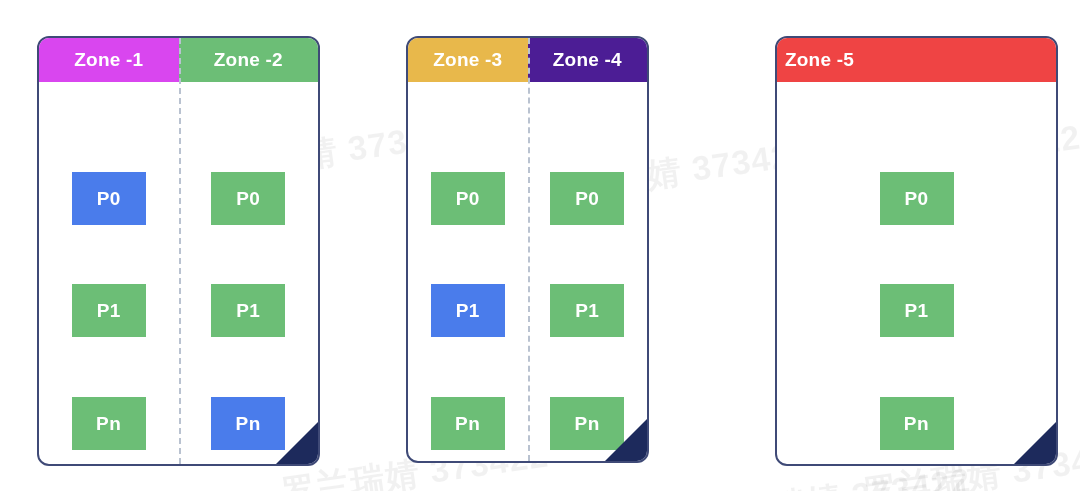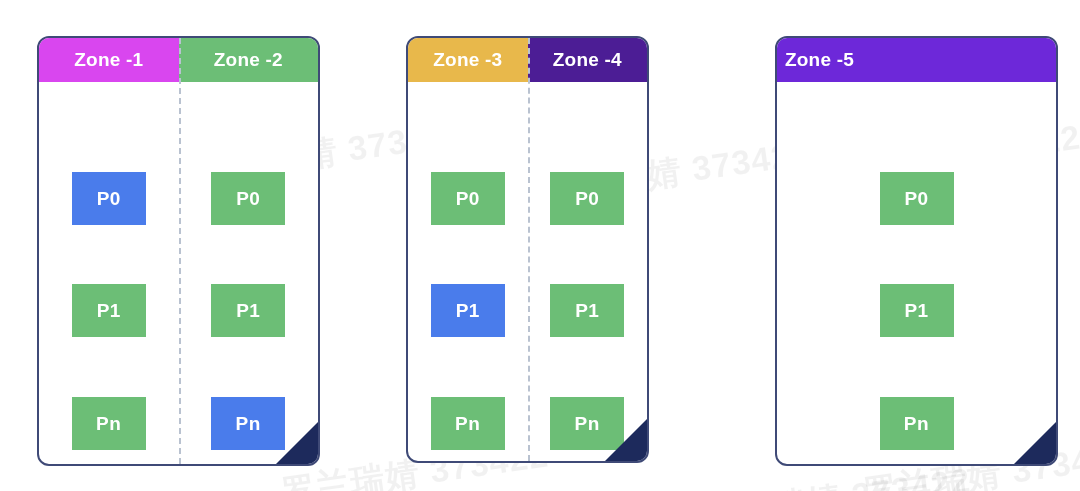--- a/index.html
+++ b/index.html
@@ -192,21 +192,21 @@
     </div>
 
     <div class="fold">
       <div class="fold-tri"></div>
     </div>
   </div>
 
   <div class="card" style="left:775px; top:36px; width:283px; height:430px;">
 
     <div class="card-header">
-      <div class="zone-title left-align" style="background:#6d28d9;padding-left:8px;">Zone -5</div>
+      <div class="zone-title left-align" style="background:#ef4444;padding-left:8px;">Zone -5</div>
     </div>
 
     <div class="columns">
       <div class="column">
         <div class="pbox r0" style="background:#6cbe76;">P0</div>
         <div class="pbox r1" style="background:#6cbe76;">P1</div>
         <div class="pbox r2" style="background:#6cbe76;">Pn</div>
       </div>
     </div>
 

